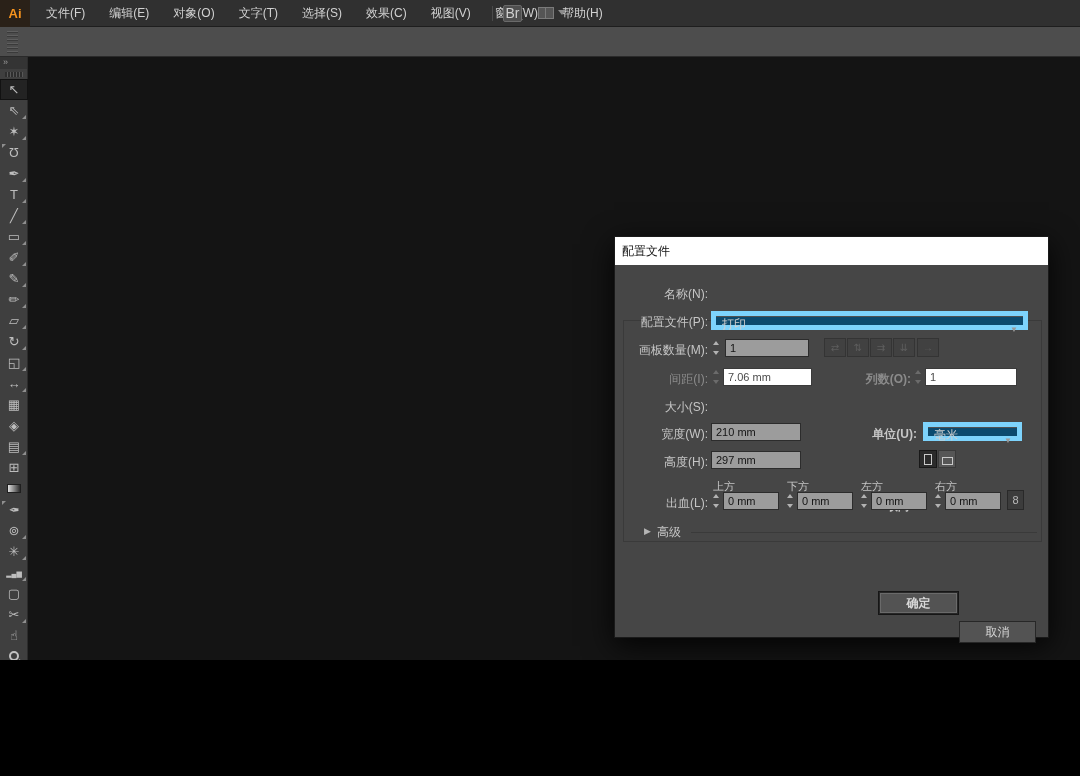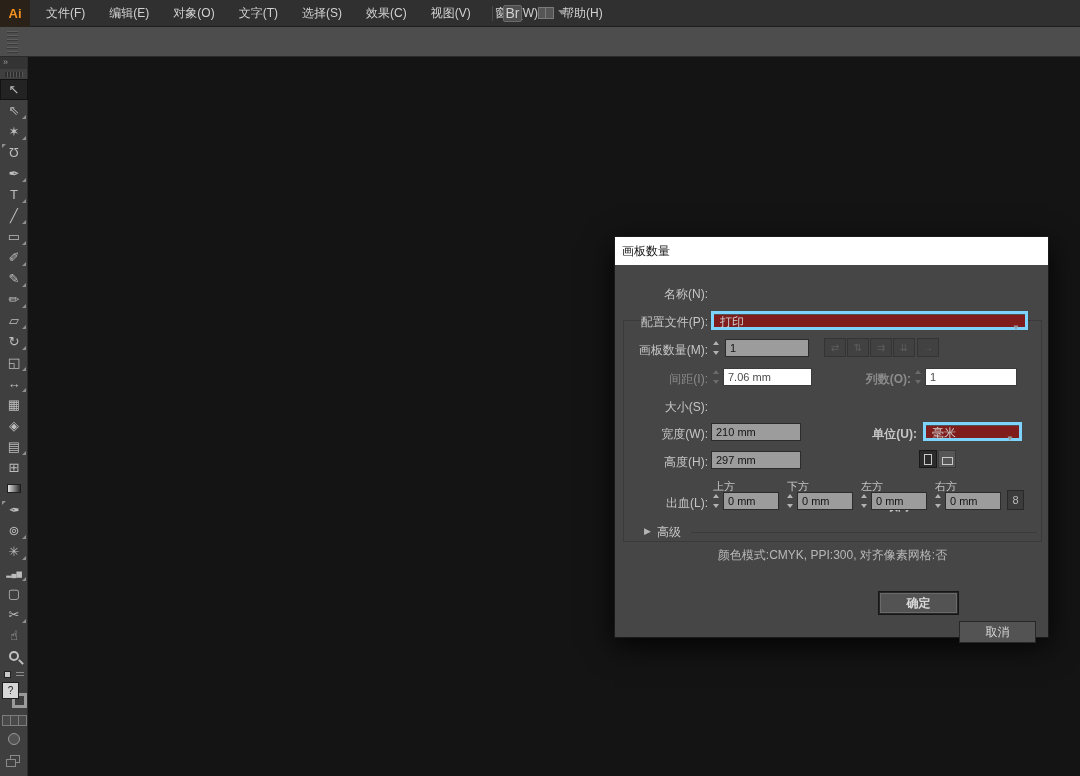--- a/index.html
+++ b/index.html
@@ -1,18 +1,18 @@
 <!DOCTYPE html>
 <html><head>
 <meta charset="utf-8">
 <style>
   * { margin:0; padding:0; box-sizing:border-box; }
   html,body { background:#000; }
   body { font-family:"Liberation Sans","DejaVu Sans",sans-serif; }
-  #stage { position:relative; width:1080px; height:776px; background:#141414; overflow:hidden;padding-left:31px; }
+  #stage { position:relative; width:1080px; height:660px; background:#141414; overflow:hidden;padding-left:31px; }
 
   
   #menubar { position:absolute; left:0; top:0; width:1080px; height:27px; background:#303030; border-bottom:1px solid #1e1e1e; }
   #ai-logo { position:absolute; left:0; top:0; width:30px; height:27px; background:#2a2118; color:#f7941d; font-weight:bold; font-size:13px; text-align:center; line-height:27px; }
   #menus { position:absolute; left:34px; top:0; height:27px; display:flex; }
   .menu-item { padding:0 12px; line-height:27px; font-size:12px; color:#d2d2d2; }
   #menu-sep { position:absolute; left:492px; top:6px; width:1px; height:15px; background:#4a4a4a; }
   #bridge-btn { position:absolute; left:503px; top:5px; width:19px; height:17px; background:#4f4f4f; border:1px solid #6a6a6a; border-radius:2px; color:#cfcfcf; font-size:14px; text-align:center; line-height:15px; }
   #workspace { position:absolute; left:538px; top:7px; width:30px; height:13px; }
   #workspace .ws-icon { position:absolute; left:0; top:0; width:16px; height:12px; border:1px solid #7a7a7a; background:#555; }
@@ -57,21 +57,21 @@
   
   #dialog { position:absolute; left:614px; top:236px; width:435px; height:402px; background:#464646; border:1px solid #1a1a1a; box-shadow:0 8px 28px rgba(0,0,0,.85); }
   #dlg-title { position:absolute; left:0; top:0; width:100%; height:28px; background:#ffffff; color:#111; font-size:12px; line-height:28px; padding-left:7px; }
   .lbl { position:absolute; left:4px; width:89px; text-align:right; font-size:12px; color:#c6c6c6; }
   .lbl.dim { color:#8b8b8b; }
   .lbl2 { position:absolute; text-align:right; font-size:12px; color:#c6c6c6;font-weight:bold; }
   .fld { position:absolute; height:18px; background:#9c9c9c; border:1px solid #2c2c2c; color:#141414; font-size:11px; line-height:16px; padding:0 4px; }
   .fld.dis { background:#ffffff; color:#4b4b4b; border-color:#3b3b3b; }
   #name-field { position:absolute; left:96px; top:46px; width:321px; height:20px; background:#9c9c9c; border:2px solid #a56a33; font-size:12px; line-height:16px; padding:0 2px; }
   #name-field .seltxt { background:#2f7fd0; color:#fff; }
-  .dd { position:absolute; height:19px; background:#7f1d1d; border:3px solid #7dd3fc; box-shadow:inset 0 1px 0 #515151; color:#cfcfcf; font-size:12px; line-height:17px; padding:0 6px; }
+  .dd { position:absolute; height:19px; background:#0c4a6e; border:5px solid #7dd3fc; box-shadow:inset 0 1px 0 #515151; color:#cfcfcf; font-size:12px; line-height:17px; padding:0 6px; }
   .dd::after { content:"▼"; position:absolute; right:5px; top:5px; font-size:8px; color:#9a9a9a; }
   .spin { position:absolute; width:11px; height:18px; }
   .spin i { position:absolute; left:2px; width:0; height:0; border-left:3px solid transparent; border-right:3px solid transparent; }
   .spin .up { top:2px; border-bottom:4px solid #b2b2b2; }
   .spin .dn { bottom:2px; border-top:4px solid #b2b2b2; }
   .spin.dis .up { border-bottom-color:#6b6b6b; }
   .spin.dis .dn { border-top-color:#6b6b6b; }
   #group-frame { position:absolute; left:8px; top:83px; width:419px; height:222px; border:1px solid #3a3a3a; }
   .gridbtn { position:absolute; top:101px; width:22px; height:19px; background:#414141; border:1px solid #343434; color:#5e5e5e; font-size:10px; text-align:center; line-height:17px; }
   .orient { position:absolute; top:213px; width:18px; height:18px; text-align:center; }
@@ -175,21 +175,21 @@
       </div>
       <span id="screen-mode"></span>
       <span id="collapse-bottom">
           <i class="b1"></i>
           <i class="b2"></i>
         </span>
     </div>
   </div>
 
   <div id="dialog">
-    <div id="dlg-title">画板数量</div>
+    <div id="dlg-title">配置文件</div>
 
     <span class="lbl" style="top:49px">名称(N):</span>
 
     <div id="group-frame"></div>
 
     <span class="lbl" style="top:77px">配置文件(P):</span>
     <div class="dd" style="left:96px; top:74px; width:317px;">打印</div>
 
     <span class="lbl" style="top:105px">画板数量(M):</span>
     <span class="spin" style="left:96px; top:102px;">
@@ -253,19 +253,18 @@
         <i class="up"></i>
         <i class="dn"></i>
       </span>
     <div class="fld" style="left:330px; top:255px; width:56px;">0 mm</div>
     <div id="chain-btn"><span>8</span></div>
 
     <span id="adv-tri">▶</span>
     <span id="adv-label">高级</span>
     <div id="adv-line"></div>
 
-    <div id="info-text">颜色模式:CMYK, PPI:300, 对齐像素网格:否</div>
 
     <div class="btn primary" style="left:264px; width:79px;font-weight:bold;">确定</div>
     <div class="btn" style="left:344px; width:77px;margin-top:29px;">取消</div>
   </div>
 
 </div>
 
 </body></html>

